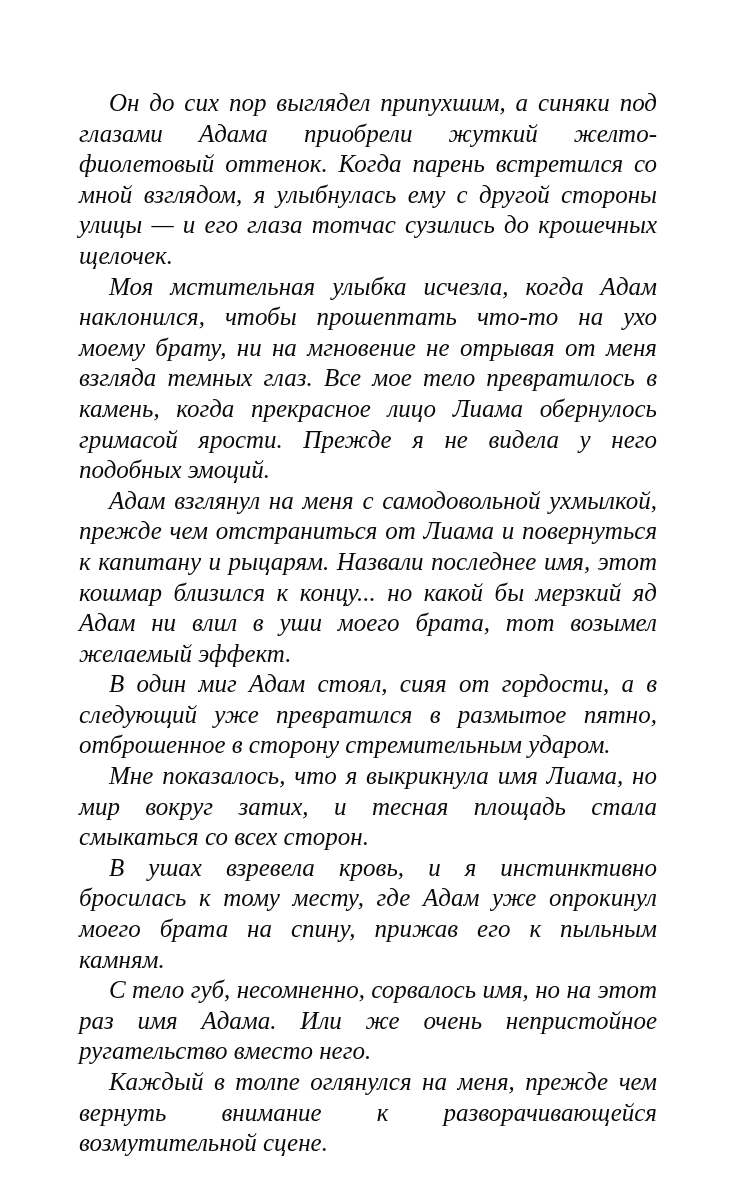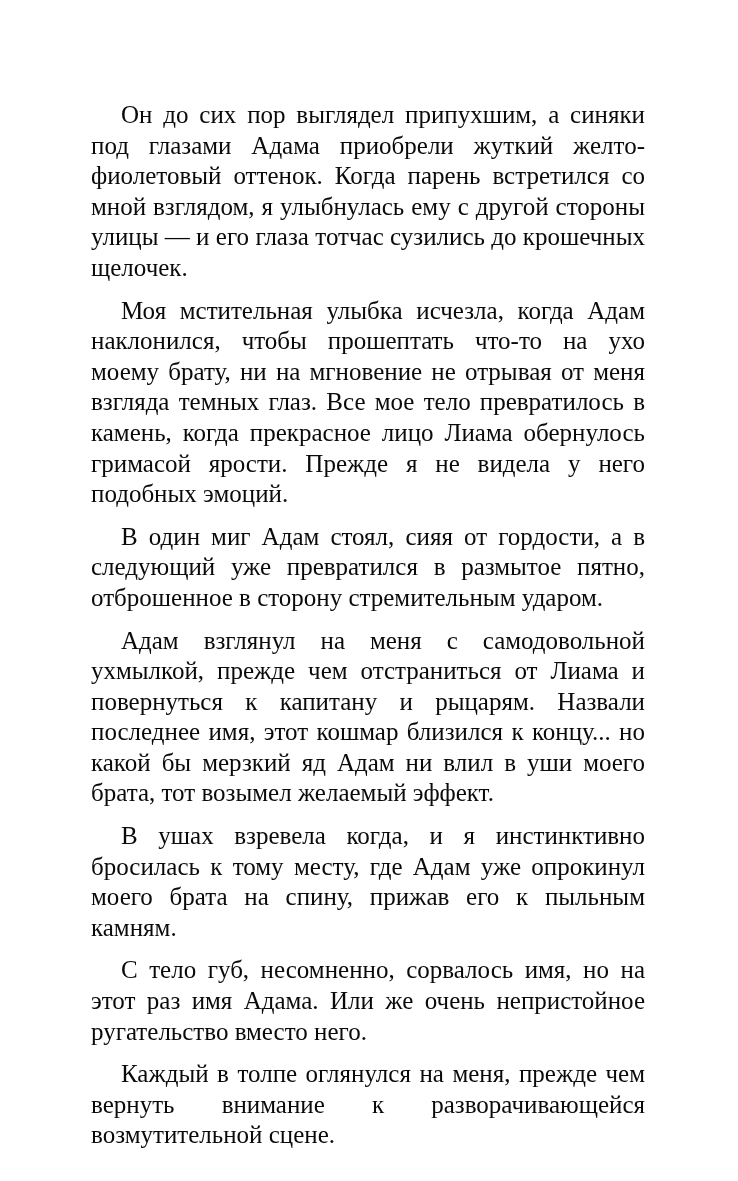--- a/index.html
+++ b/index.html
@@ -22,31 +22,33 @@
     width: 578px;
     color: #0a0a0a;
     font-size: 25px;
     line-height: 30.6px;
     text-align: justify;
     text-justify: inter-word;
     hyphens: auto;
     -webkit-hyphens: auto;
   }
   .text-block p {
-    margin: 12px;
+    margin: 0;
     padding: 0;
     text-indent: 30px;
+    font-style: italic;
   }
 </style>
 </head>
 <body>
 
 <div class="page">
   <div class="text-block">
       <p>Он до сих пор выглядел припухшим, а синяки под глазами Адама приобрели жуткий желто-фиолетовый оттенок. Когда парень встретился со мной взглядом, я улыбнулась ему с другой стороны улицы — и его глаза тотчас сузились до крошечных щелочек.</p>
       <p>Моя мстительная улыбка исчезла, когда Адам наклонился, чтобы прошептать что-то на ухо моему брату, ни на мгновение не отрывая от меня взгляда темных глаз. Все мое тело превратилось в камень, когда прекрасное лицо Лиама обернулось гримасой ярости. Прежде я не видела у него подобных эмоций.</p>
+      <p>Адам взглянул на меня с самодовольной ухмылкой, прежде чем отстраниться от Лиама и повернуться к капитану и рыцарям. Назвали последнее имя, этот кошмар близился к концу... но какой бы мерзкий яд Адам ни влил в уши моего брата, тот возымел желаемый эффект.</p>
       <p>В один миг Адам стоял, сияя от гордости, а в следующий уже превратился в размытое пятно, отброшенное в сторону стремительным ударом.</p>
-      <p>Адам взглянул на меня с самодовольной ухмылкой, прежде чем отстраниться от Лиама и повернуться к капитану и рыцарям. Назвали последнее имя, этот кошмар близился к концу... но какой бы мерзкий яд Адам ни влил в уши моего брата, тот возымел желаемый эффект.</p>
-      <p>В ушах взревела когда, и я инстинктивно бросилась к тому месту, где Адам уже опрокинул моего брата на спину, прижав его к пыльным камням.</p>
+      <p>Мне показалось, что я выкрикнула имя Лиама, но мир вокруг затих, и тесная площадь стала смыкаться со всех сторон.</p>
+      <p>В ушах взревела кровь, и я инстинктивно бросилась к тому месту, где Адам уже опрокинул моего брата на спину, прижав его к пыльным камням.</p>
       <p>С тело губ, несомненно, сорвалось имя, но на этот раз имя Адама. Или же очень непристойное ругательство вместо него.</p>
       <p>Каждый в толпе оглянулся на меня, прежде чем вернуть внимание к разворачивающейся возмутительной сцене.</p>
     </div>
 </div>
 
 </body></html>

